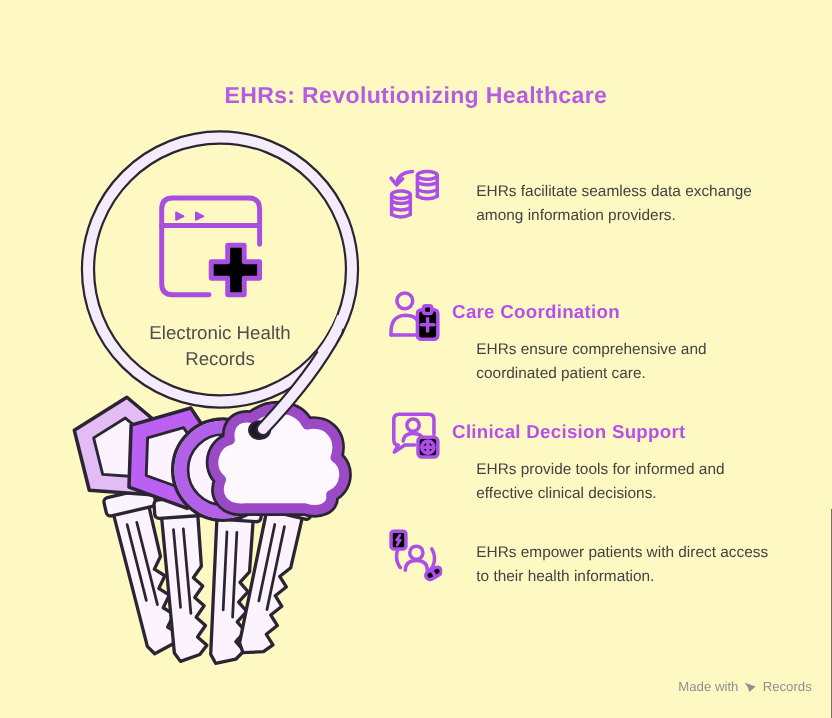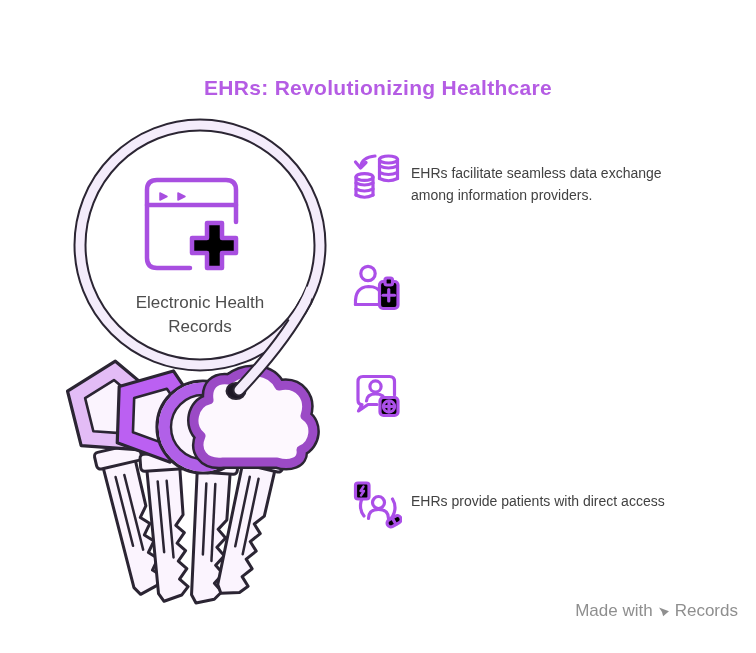--- a/index.html
+++ b/index.html
@@ -1,40 +1,40 @@
 <!DOCTYPE html>
 <html><head>
 <meta charset="utf-8">
 <style>
   html,body{margin:0;padding:0;background:#000;}
   #canvas{
-    position:relative;width:756px;height:653px;background:#ffffff;
+    position:relative;width:756px;height:653px;background:#fef9c3;
     font-family:"Liberation Sans",sans-serif;overflow:hidden;
   }
   .page-title{
     position:absolute;top:76px;left:0;width:100%;text-align:center;
     font-size:21px;font-weight:bold;color:#b55ce4;letter-spacing:.3px;
   }
   .illustration{position:absolute;left:30px;top:100px;}
   .feature{position:absolute;left:352px;width:380px;display:flex;gap:9px;}
   .f1{top:150px}.f2{top:260px}.f3{top:369px}.f4{top:478px}
   .feature .icon{width:50px;height:50px;flex:none;margin-top:2px;}
   .ftext{flex:1;}
   .ftitle{
     padding-top:14px;font-size:17px;font-weight:bold;color:#b650ec;letter-spacing:.25px;
   }
   .fdesc{margin-top:12px;font-size:14px;color:#424242;line-height:22px;}
-  .fdesc .line{display:block;}
+  .fdesc .line{display:block;margin-left:22px;}
   .ring-label{
     font-size:17px;fill:#4d4d4d;text-anchor:middle;
     font-family:"Liberation Sans",sans-serif;
   }
   .watermark{
-    position:absolute;right:18px;bottom:32px;display:flex;align-items:center;gap:5px;
-    font-size:17px;color:#8f8f8f;
+    position:absolute;right:18px;bottom:22px;display:flex;align-items:center;gap:5px;
+    font-size:12px;color:#8f8f8f;
   }
   .wlogo{width:12px;height:12px;display:block;}
 </style>
 </head>
 <body>
 
 <div id="canvas">
 
   <div class="page-title">EHRs: Revolutionizing Healthcare</div>
 
@@ -138,55 +138,70 @@
       <g stroke="#ab4fe8" stroke-width="3.2" fill="none" stroke-linecap="round" stroke-linejoin="round">
         <circle cx="16" cy="11.5" r="7.2"></circle>
         <path d="M 3.5 42.5 Q 2.5 25 16.5 24.5 Q 26 24.5 28.5 31"></path>
         <path d="M 3.5 42.5 L 27.5 42.5"></path>
         <rect x="27.5" y="19.5" width="18.5" height="27" rx="3.5" fill="#000000"></rect>
         <rect x="33" y="16" width="7.5" height="7" rx="2" fill="#000000"></rect>
         <path d="M 36.75 27.5 V 39"></path>
         <path d="M 31 33.25 H 42.5"></path>
       </g>
     </svg>
+    <div class="ftext">
+      <div class="ftitle">Care Coordination</div>
+      <div class="fdesc">
+        <span class="line">EHRs ensure comprehensive and</span>
+        <span class="line">coordinated patient care.</span>
+      </div>
+    </div>
   </div>
 
   <div class="feature f3">
     <svg class="icon" viewBox="0 0 50 50">
       <g stroke="#ab4fe8" stroke-width="3.2" fill="none" stroke-linecap="round" stroke-linejoin="round">
         <path d="M 42.5 24 V 10.5 Q 42.5 5.5 37.5 5.5 H 11 Q 6 5.5 6 10.5 V 29 Q 6 33.5 10 33.5 L 6.5 40 L 16 33.5 H 25"></path>
         <circle cx="23.5" cy="15.5" r="5.6"></circle>
         <path d="M 14.5 30 Q 15 23 23.5 23 Q 32.5 23 33 30"></path>
         <rect x="28" y="26.5" width="18" height="18" rx="3.5" fill="#000000"></rect>
         <circle cx="37" cy="35.5" r="5.6"></circle>
         <path d="M 37 32 V 39"></path>
         <path d="M 33.5 35.5 H 40.5"></path>
       </g>
     </svg>
+    <div class="ftext">
+      <div class="ftitle">Clinical Decision Support</div>
+      <div class="fdesc">
+        <span class="line">EHRs provide tools for informed and</span>
+        <span class="line">effective clinical decisions.</span>
+      </div>
+    </div>
   </div>
 
   <div class="feature f4">
     <svg class="icon" viewBox="0 0 50 50">
       <g stroke="#ab4fe8" stroke-width="3.2" fill="none" stroke-linecap="round" stroke-linejoin="round">
         <path d="M 12 36 A 16.5 16.5 0 0 1 14 13.5"></path>
         <path d="M 40.5 19 A 16.5 16.5 0 0 1 37.5 40"></path>
         <path d="M 8.8 15.5 L 14 13.2 L 12.6 8.2"></path>
         <circle cx="26.5" cy="22.5" r="6"></circle>
         <path d="M 16.5 38.5 Q 16.5 29.5 26.5 29.5 Q 36.5 29.5 36.5 38.5"></path>
         <rect x="3.5" y="3" width="13.5" height="16" rx="2.5" fill="#000000"></rect>
         <path d="M 11.5 6.5 L 8.5 11 H 12 L 9 15.5" stroke-width="2.4"></path>
         <g transform="rotate(-30 42 41)">
           <rect x="34.5" y="37.5" width="15" height="7.5" rx="3.75" fill="#000000"></rect>
           <path d="M 42 37.5 V 45"></path>
         </g>
       </g>
     </svg>
     <div class="ftext">
       <div class="fdesc">
-        <span class="line">EHRs provide patients with direct access</span>
+        <span class="line">EHRs empower patients with direct access</span>
+        <span class="line">to their health information.</span>
       </div>
     </div>
   </div>
 
   <div class="watermark">
     <span>Made with</span>
     <svg class="wlogo" viewBox="0 0 14 14">
       <path d="M 1.2 3 L 12.8 7.2 L 6 13 L 4.6 8.2 Z" fill="#8f8f8f"></path>
     </svg>
     <span>Records</span>

